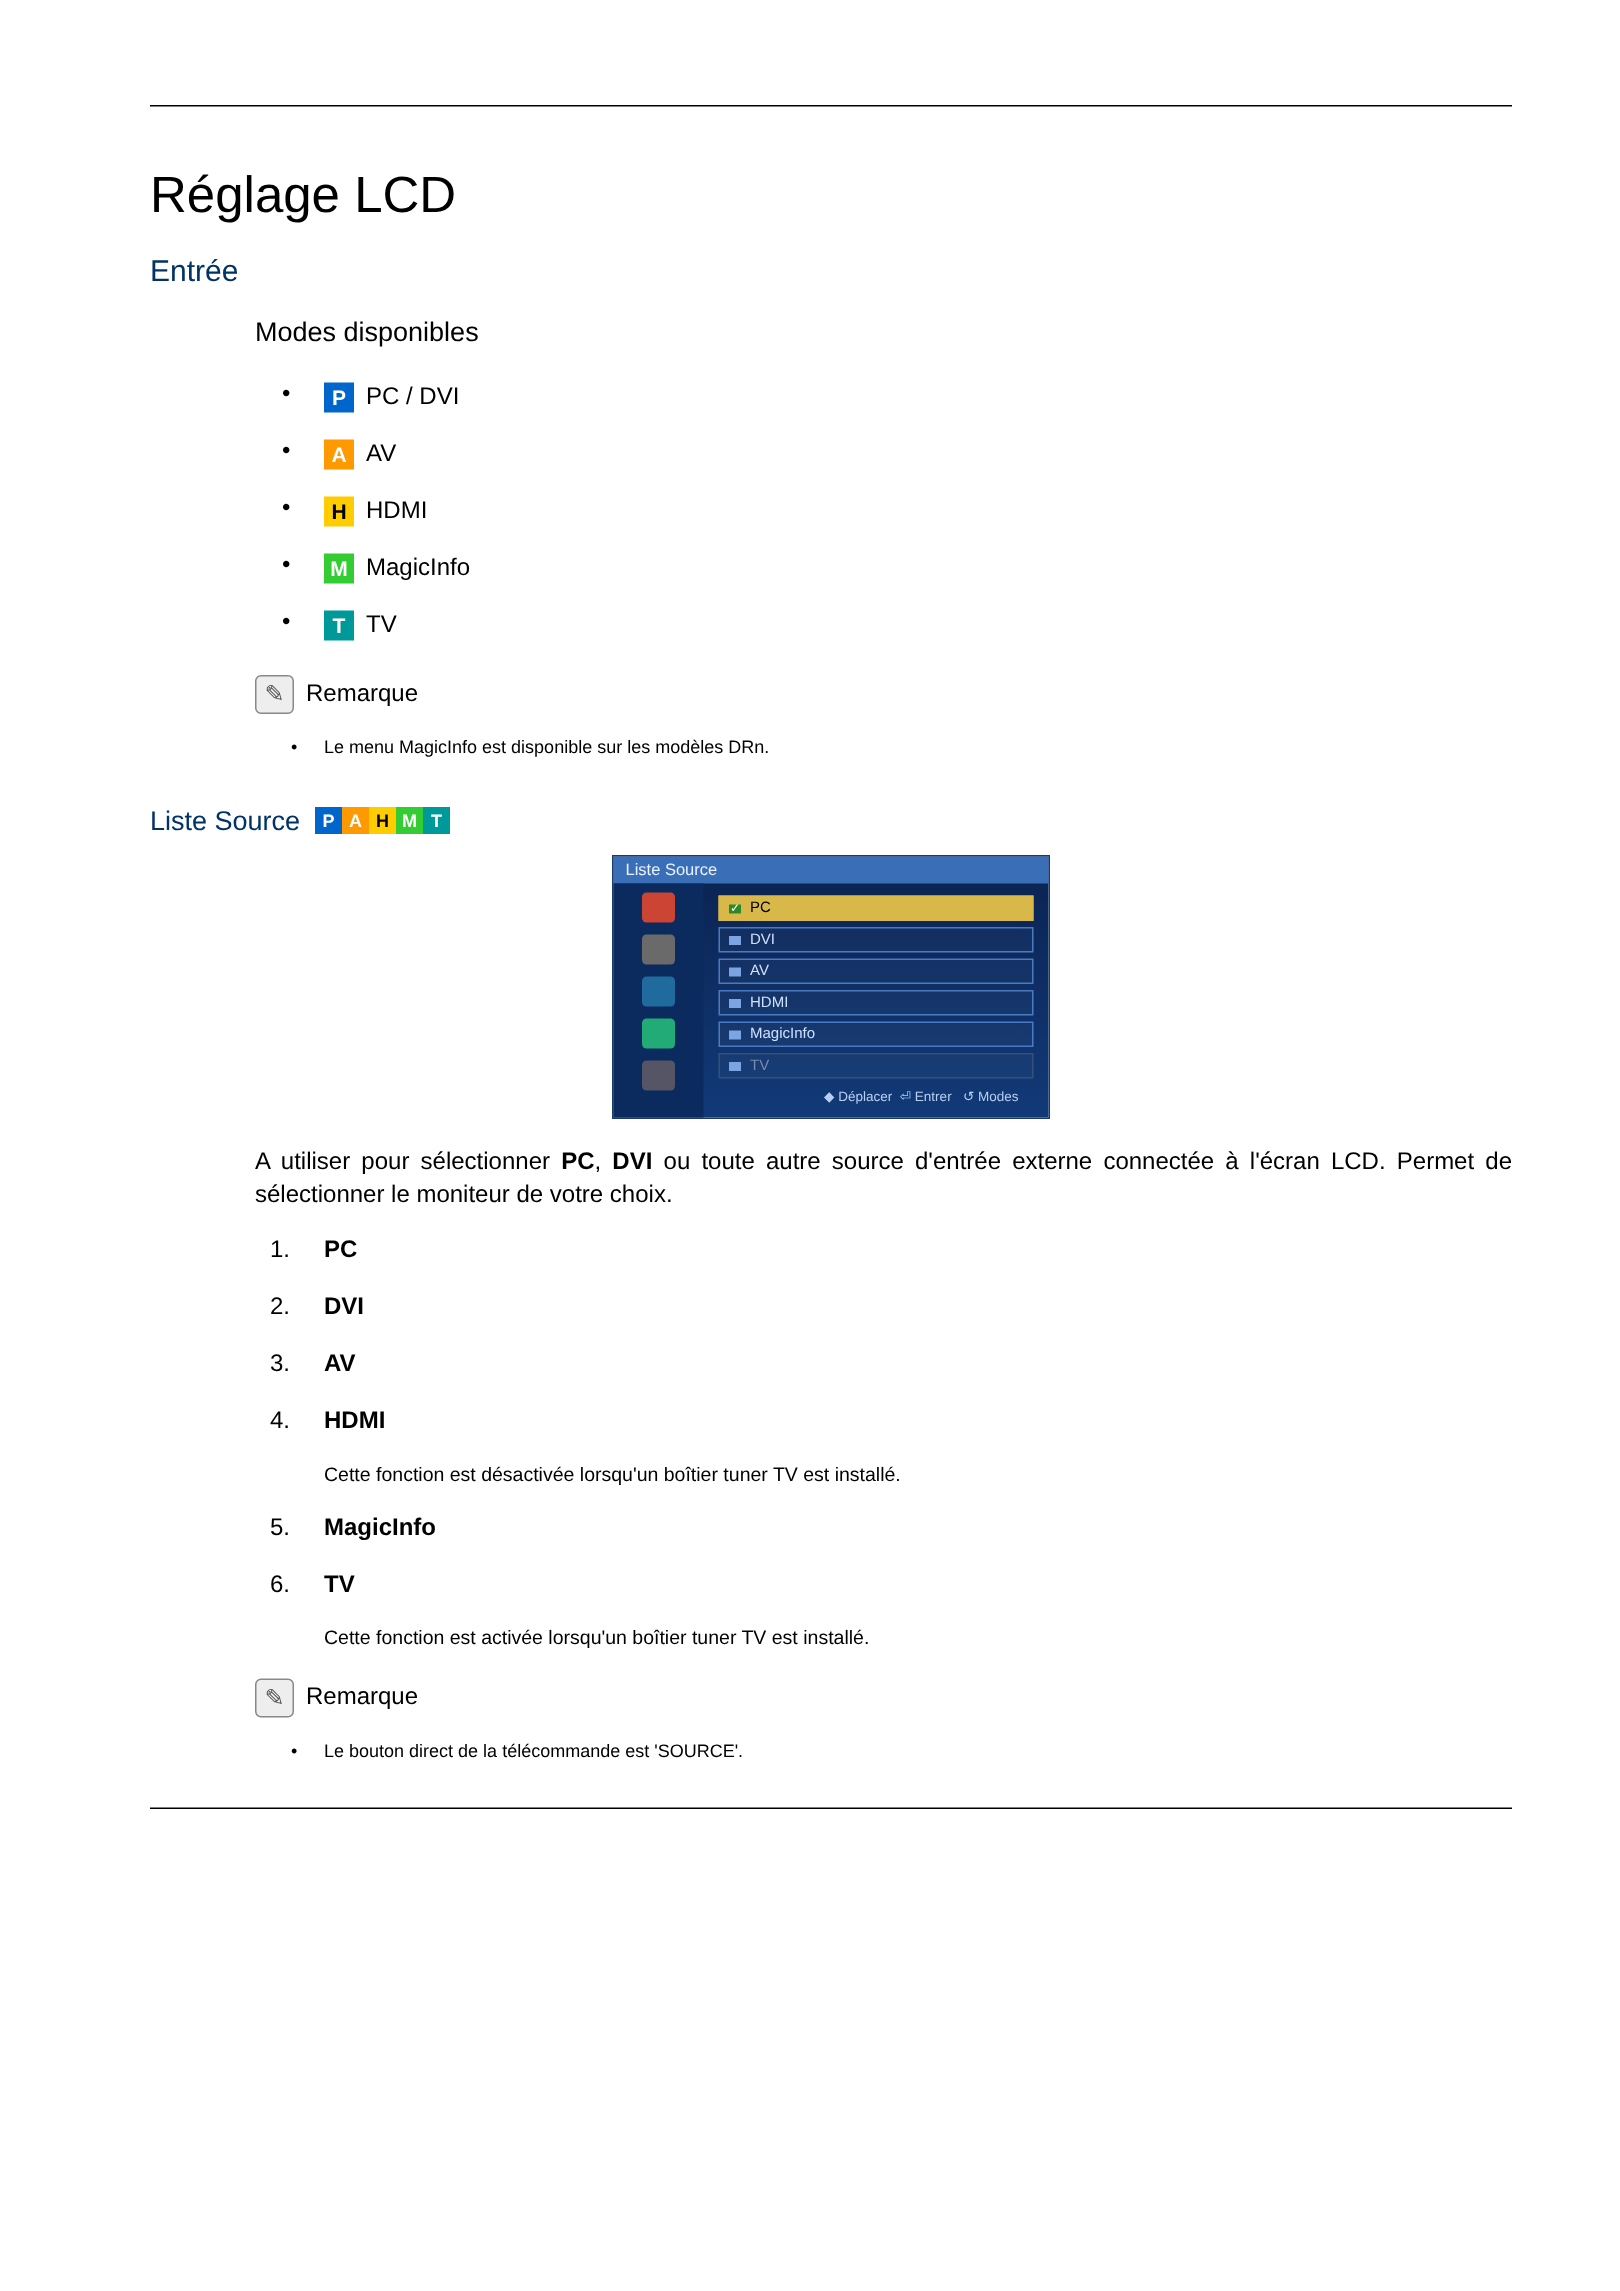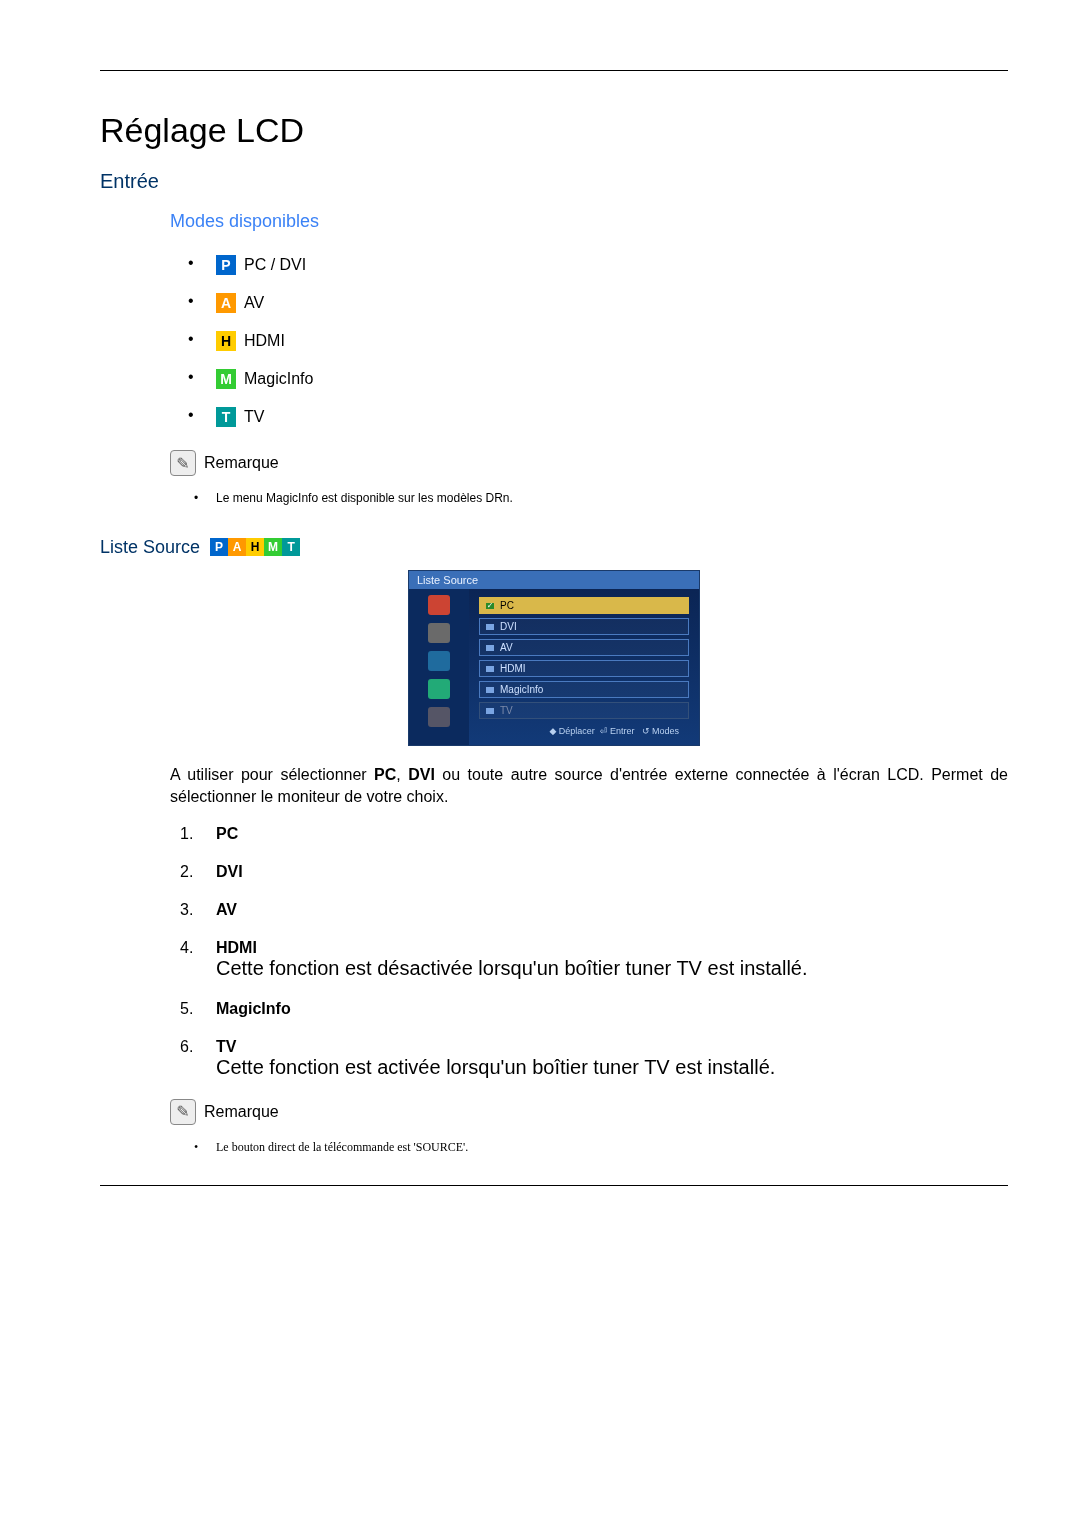--- a/index.html
+++ b/index.html
@@ -28,21 +28,21 @@
   }
   h2 {
     font-size: 20px;
     font-weight: normal;
     color: #003366;
     margin: 16px 0 18px 0;
   }
   h3 {
     font-size: 18px;
     font-weight: normal;
-    color: #3b82f6;
+    color: #000000;
     margin: 16px 0 22px 0;
   }
   .indent1 { margin-left: 70px; }
   .indent2 { margin-left: 90px; }
   .modes-list {
     list-style: none;
     padding: 0;
     margin: 0 0 22px 0;
   }
   .modes-list li {
@@ -244,21 +244,22 @@
   }
   .num-list > li::before {
     content: counter(nl) ".";
     position: absolute;
     left: 10px;
     top: 0;
   }
   .num-list .label { font-weight: bold; }
   .num-list .sub {
     font-weight: normal;
-    font-size: 20px;
+    margin-top: 18px;
+    font-size: 13px;
   }
 </style>
 </head>
 <body>
 
 <div class="page">
   <div class="rule"></div>
 
   <h1>Réglage LCD</h1>
 
@@ -357,19 +358,19 @@
         <span class="label">TV</span>
         <div class="sub">Cette fonction est activée lorsqu'un boîtier tuner TV est installé.</div>
       </li>
     </ol>
 
     <div class="note-header">
       <span class="note-icon">✎</span>
       <span class="note-label">Remarque</span>
     </div>
 
-    <ul class="bullets" style="margin-bottom:6px;font-family:Liberation Serif, serif;">
+    <ul class="bullets" style="margin-bottom:6px;">
       <li>Le bouton direct de la télécommande est 'SOURCE'.</li>
     </ul>
   </div>
 
   <div class="rule-bottom"></div>
 </div>
 
 </body></html>

